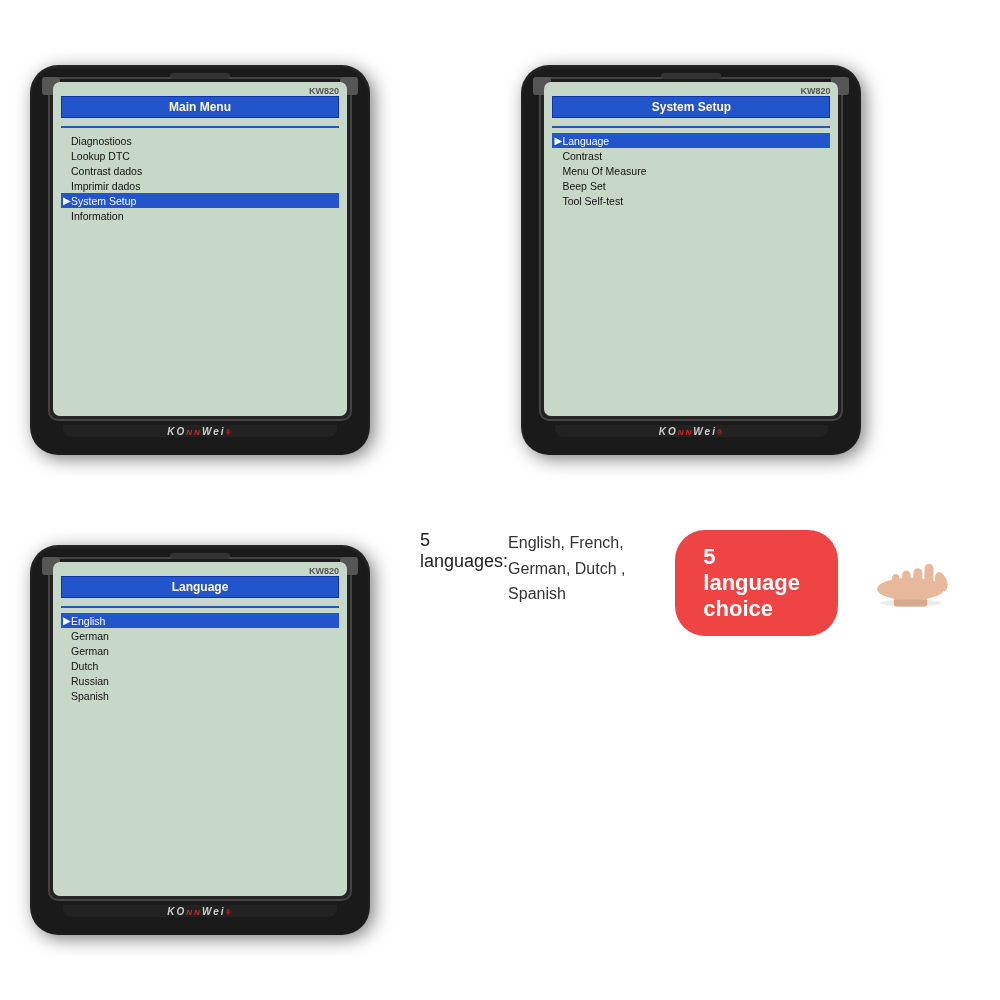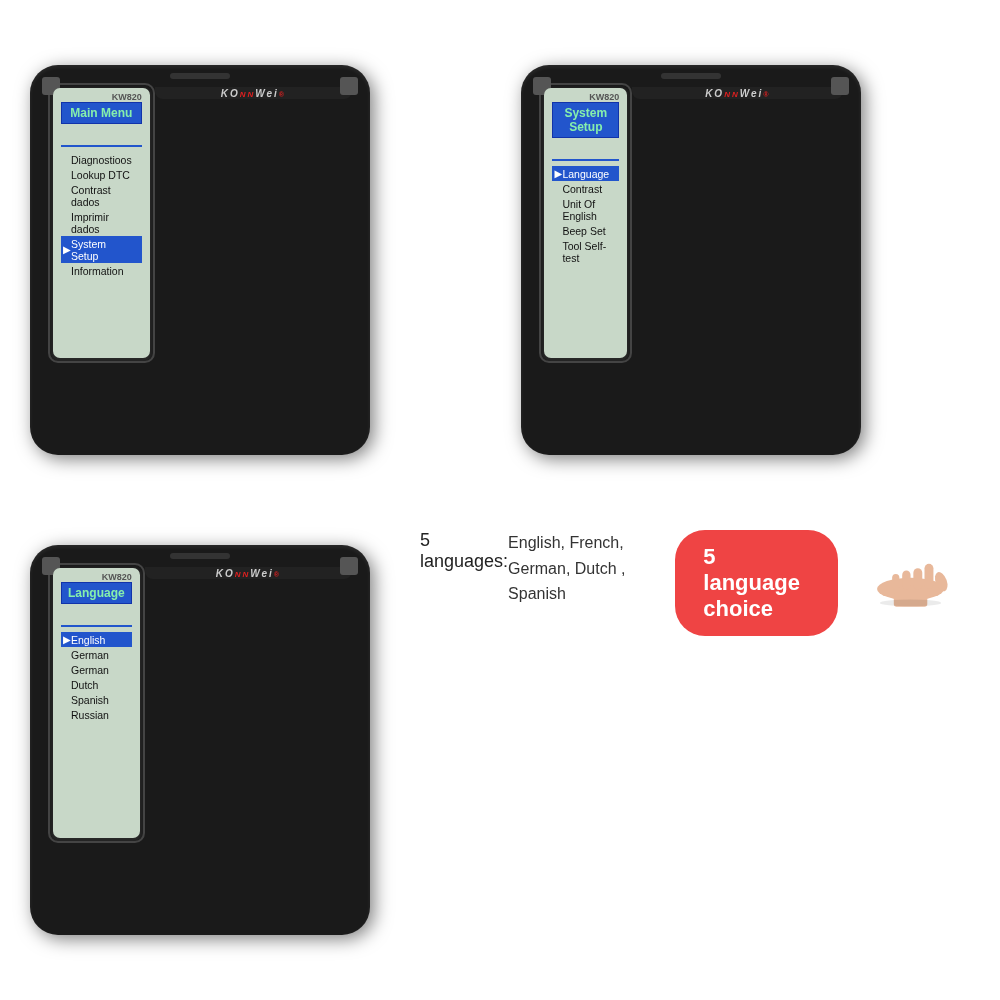--- a/index.html
+++ b/index.html
@@ -30,23 +30,23 @@
       justify-content: center;
     }
 
     .device {
       width: 340px;
       height: 390px;
       background: #1a1a1a;
       border-radius: 28px;
       position: relative;
       display: flex;
-      flex-direction: row;
-      align-items: flex-start;
-      padding: 18px 18px 18px;
+      flex-direction: column;
+      align-items: center;
+      padding: 12px 18px 18px;
       box-shadow: 4px 4px 18px rgba(0,0,0,0.5), inset 0 2px 4px rgba(255,255,255,0.08);
     }
 
     .device::before {
       content: '';
       position: absolute;
       top: 8px;
       left: 50%;
       transform: translateX(-50%);
       width: 60px;
@@ -84,26 +84,26 @@
     }
 
     
     .screen-content {
       padding: 14px 8px 4px;
       height: 100%;
     }
 
     .menu-title-bar {
       background: #2255cc;
-      color: #86efac;
+      color: #fef9c3;
       text-align: center;
       font-weight: bold;
       font-size: 13px;
       padding: 3px 6px;
-      margin-bottom: 21px;
+      margin-bottom: 8px;
       border: 1px solid #1133aa;
     }
 
     .menu-separator {
       height: 2px;
       background: #2255cc;
       margin-bottom: 5px;
     }
 
     .menu-item {
@@ -274,21 +274,21 @@
             <div class="menu-title-bar">System Setup</div>
             <div class="menu-separator"></div>
             <div class="menu-item selected">
               <span class="arrow">▶</span>
               <span>Language</span>
             </div>
             <div class="menu-item">
               <span>Contrast</span>
             </div>
             <div class="menu-item">
-              <span>Unit Of English</span>
+              <span>Menu Of Measure</span>
             </div>
             <div class="menu-item">
               <span>Beep Set</span>
             </div>
             <div class="menu-item">
               <span>Tool Self-test</span>
             </div>
           </div>
         </div>
       </div>
@@ -317,24 +317,24 @@
             <div class="menu-item">
               <span>German</span>
             </div>
             <div class="menu-item">
               <span>German</span>
             </div>
             <div class="menu-item">
               <span>Dutch</span>
             </div>
             <div class="menu-item">
+              <span>Russian</span>
+            </div>
+            <div class="menu-item">
               <span>Spanish</span>
-            </div>
-            <div class="menu-item">
-              <span>Russian</span>
             </div>
           </div>
         </div>
       </div>
       <div class="device-bottom-strip">
         <span class="brand-text">
           <span style="color:#ccc;">KO</span><span class="brand-reg">NN</span><span style="color:#ccc;">Wei</span><span style="color:#e02020; font-size:7px;">®</span>
         </span>
       </div>
     </div>

